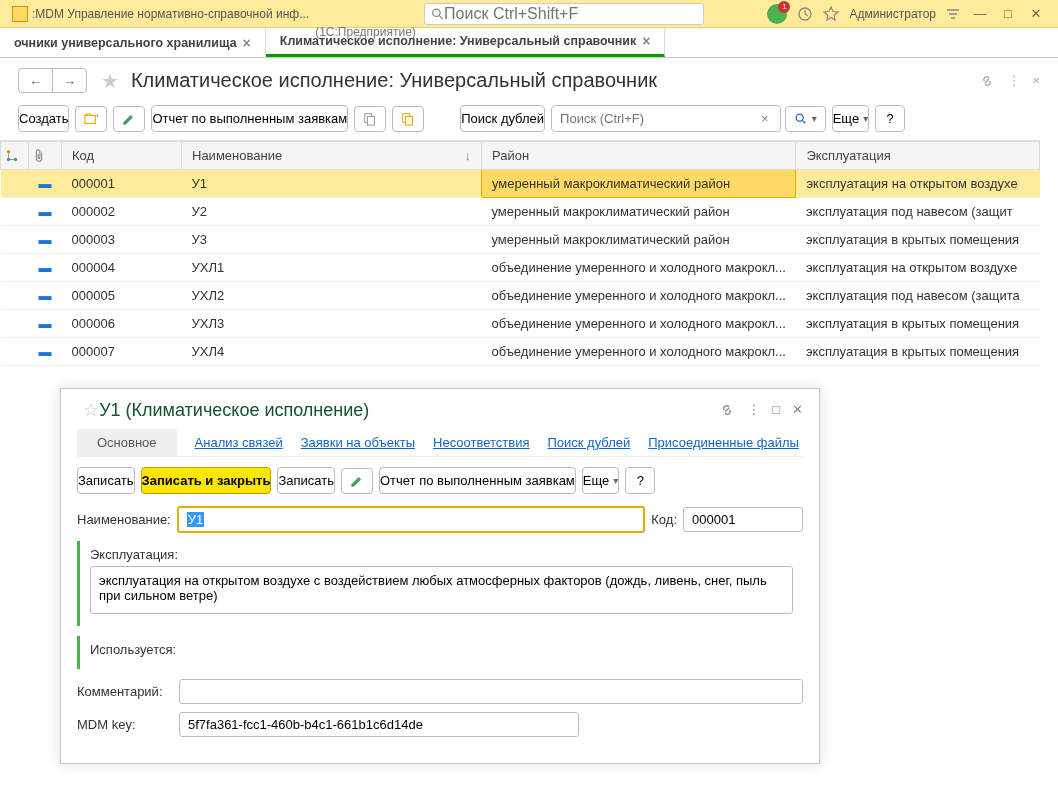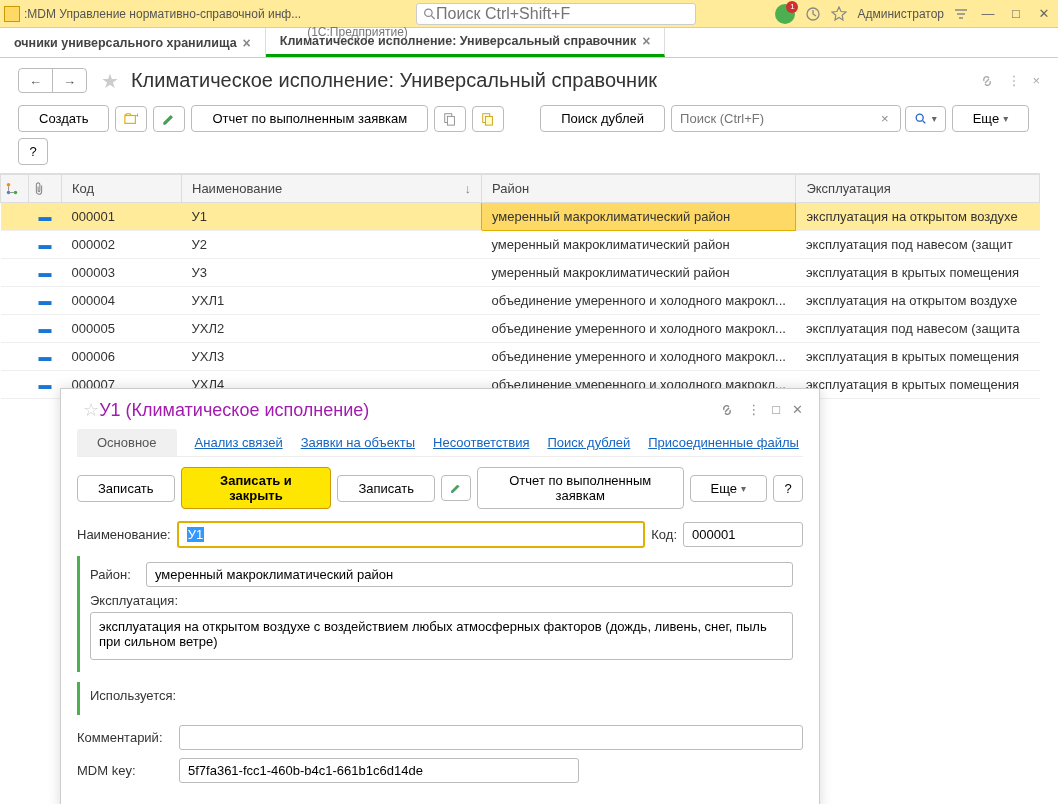--- a/index.html
+++ b/index.html
@@ -1,19 +1,19 @@
 <!DOCTYPE html>
 <html><head>
 <meta charset="utf-8">
 <style>
 * { box-sizing: border-box; margin: 0; padding: 0; }
 body { font-family: Arial, sans-serif; font-size: 13px; color: #333; background: #fff; overflow: hidden; }
 
 
-.titlebar { background: #ffeb99; height: 28px; display: flex; align-items: center; padding: 0 4px; border-bottom: 1px solid #e0d080; }
+.titlebar { background: #ffeb99; height: 28px; display: flex; align-items: center; padding: 0 12px; border-bottom: 1px solid #e0d080; }
 .app-icon { width: 16px; height: 16px; background: #ffd966; border: 1px solid #cc9900; margin-right: 4px; }
 .app-title { font-size: 12px; color: #555; }
 .app-suffix { font-size: 12px; color: #777; margin-left: 6px; margin-top: 36px; }
 .title-search { display: flex; align-items: center; margin-left: 8px; background: #fff; border: 1px solid #ccc; border-radius: 3px; height: 22px; padding: 0 6px; width: 280px; }
 .title-search input { border: none; outline: none; font-size: 16px; width: 100%; }
 .title-right { margin-left: auto; display: flex; align-items: center; gap: 10px; }
 .bell-icon { width: 20px; height: 20px; background: #4caf50; border-radius: 50%; position: relative; }
 .bell-badge { position: absolute; top: -3px; right: -3px; width: 12px; height: 12px; background: #d32f2f; border-radius: 50%; color: #fff; font-size: 8px; display: flex; align-items: center; justify-content: center; }
 .title-icon { color: #888; cursor: pointer; }
 .admin-label { font-size: 12px; color: #555; }
@@ -30,21 +30,21 @@
 .page-header { display: flex; align-items: center; padding: 10px 18px 8px; gap: 8px; }
 .nav-btns { display: flex; border: 1px solid #bbb; border-radius: 4px; }
 .nav-btn { padding: 4px 10px; color: #555; cursor: pointer; }
 .nav-btn:first-child { border-right: 1px solid #bbb; }
 .star { color: #ccc; font-size: 20px; margin-left: 6px; cursor: pointer; }
 .page-title { font-size: 20px; color: #333; margin-left: 4px; }
 .page-hdr-right { margin-left: auto; display: flex; gap: 12px; color: #aaa; }
 
 
 .toolbar { display: flex; align-items: center; gap: 6px; padding: 4px 18px 8px; flex-wrap: wrap; }
-.btn { background: #fff; border: 1px solid #bbb; border-radius: 4px; padding: 5px 20px; font-size: 13px; cursor: pointer; display: inline-flex; align-items: center; gap: 4px; }
+.btn { background: #fff; border: 1px solid #bbb; border-radius: 4px; padding: 5px 0; font-size: 13px; cursor: pointer; display: inline-flex; align-items: center; gap: 4px; }
 .btn-primary { background: #ffe600; border-color: #cc9900; font-weight: bold; }
 .btn-icon { padding: 5px 8px; min-width: 30px; justify-content: center; }
 .toolbar-spacer { width: 24px; }
 .toolbar input.search-field { border: 1px solid #bbb; border-radius: 4px; padding: 5px 8px; width: 230px; font-size: 13px; }
 .search-clear { position: relative; margin-left: -26px; margin-right: 10px; color: #888; cursor: pointer; }
 .dropdown-arrow::after { content: " ▾"; font-size: 10px; color: #666; }
 
 
 .table-wrap { border-top: 1px solid #ddd; margin: 0 18px 0 0; }
 table { width: 100%; border-collapse: collapse; }
@@ -53,21 +53,21 @@
 tr.selected td { background: #ffeb99; }
 tr.selected td.cell-rayon { border: 1px solid #e0b000; background: #ffd966; }
 .th-icon { width: 28px; text-align: center; padding: 4px; }
 .td-icon { width: 28px; text-align: center; }
 .folder-dash { color: #1976d2; font-weight: bold; }
 .sort-ind { float: right; color: #888; }
 
 
 .detail-panel { position: absolute; top: 388px; left: 60px; width: 760px; background: #fff; border: 1px solid #ccc; box-shadow: 0 0 12px rgba(0,0,0,0.15); padding: 10px 16px 18px; }
 .detail-hdr { display: flex; align-items: center; margin-bottom: 8px; }
-.detail-title { font-size: 18px; color: #a21caf; }
+.detail-title { font-size: 18px; color: #14532d; }
 .detail-hdr-right { margin-left: auto; display: flex; gap: 12px; color: #888; }
 
 .detail-tabs { display: flex; gap: 18px; border-bottom: 1px solid #eee; margin-bottom: 10px; }
 .dtab { padding: 6px 0; font-size: 13px; cursor: pointer; color: #1565c0; text-decoration: underline; }
 .dtab.active { color: #555; text-decoration: none; background: #f0f0f0; padding: 6px 20px; border-radius: 3px 3px 0 0; }
 
 .detail-toolbar { display: flex; gap: 6px; margin-bottom: 12px; align-items: center; }
 
 .form-row { display: flex; align-items: center; gap: 6px; margin-bottom: 8px; }
 .form-label { font-size: 13px; color: #333; }
@@ -323,24 +323,20 @@
   </div>
 
   <div class="form-row">
     <span class="form-label">Наименование:</span>
     <div class="form-input highlight" style="flex:1"><span class="sel">У1</span></div>
     <span class="form-label">Код:</span>
     <input class="form-input" style="width: 120px; flex: 0 0 auto;" value="000001">
   </div>
 
   <div class="green-block">
-    <div class="form-row">
-      <span class="form-label" style="width:50px">Район:</span>
-      <input class="form-input" value="умеренный макроклиматический район" style="">
-    </div>
     <div class="form-row" style="flex-direction:column;align-items:stretch;gap:4px">
       <span class="form-label">Эксплуатация:</span>
       <textarea class="ta" readonly="" style="">эксплуатация на открытом воздухе с воздействием любых атмосферных факторов (дождь, ливень, снег, пыль при сильном ветре)</textarea>
     </div>
   </div>
 
   <div class="green-block">
     <div class="form-row">
       <span class="form-label" style="width:96px">Используется:</span>
     </div>

